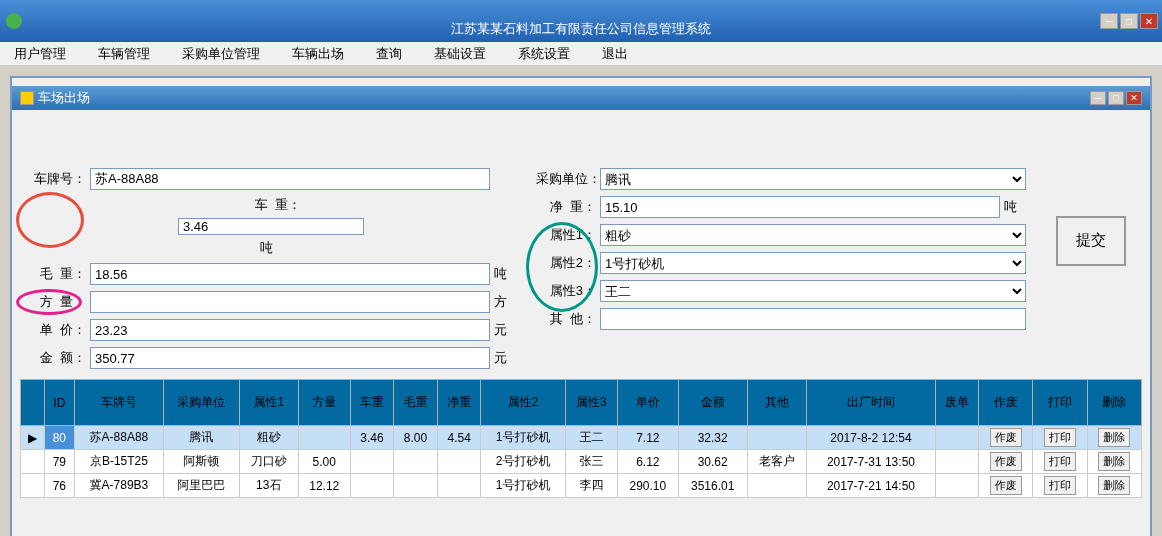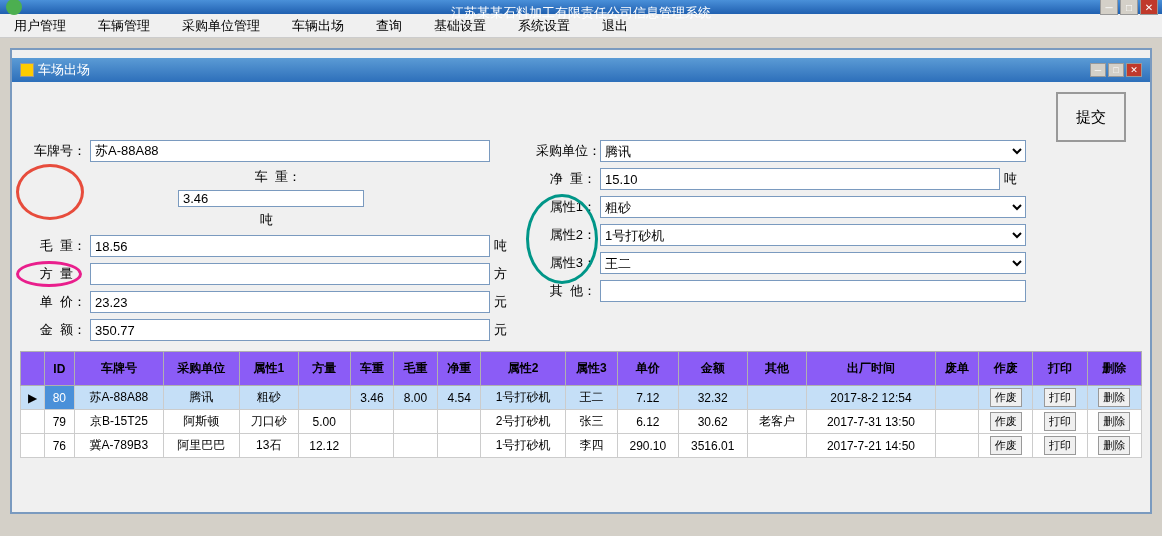--- a/index.html
+++ b/index.html
@@ -13,23 +13,23 @@
     }
 
     
     .title-bar {
       background: linear-gradient(to bottom, #4a90d9, #2060b0);
       color: white;
       text-align: center;
       padding: 4px 16px;
       font-size: 13px;
       position: relative;
-      height: 14px;
-      display: flex;
-      align-items: flex-start;
+      height: 42px;
+      display: flex;
+      align-items: flex-end;
       justify-content: center;
     }
     .title-bar-controls {
       position: absolute;
       right: 4px;
       top: 50%;
       transform: translateY(-50%);
       display: flex;
       gap: 2px;
     }
@@ -176,21 +176,21 @@
       border: 1px solid #7a9abf;
       background: white;
       font-size: 13px;
       font-family: "SimSun", "宋体", sans-serif;
       outline: none;
     }
 
     
     .submit-area {
       display: flex;
-      align-items: flex-start;
+      align-items: center;
       justify-content: center;
       padding-bottom: 8px;
       width: 90px;
     }
     .submit-btn {
       width: 70px;
       height: 50px;
       background: #f0f0f0;
       border: 2px solid #999;
       font-size: 15px;
@@ -204,25 +204,25 @@
       padding: 0 8px 8px 8px;
       overflow: auto;
     }
     table {
       width: 100%;
       border-collapse: collapse;
       font-size: 12px;
       background: white;
     }
     table th {
-      background: #8b5cf6;
+      background: #0369a1;
       border: 1px solid #b0b0b0;
-      padding: 8px 4px;
+      padding: 14px 4px;
       text-align: center;
-      font-weight: bold;
+      font-weight: normal;
       white-space: nowrap;
     }
     table td {
       border: 1px solid #ccc;
       padding: 2px 4px;
       text-align: center;
       white-space: nowrap;
     }
     .row-selected {
       background: #c5dff7;

